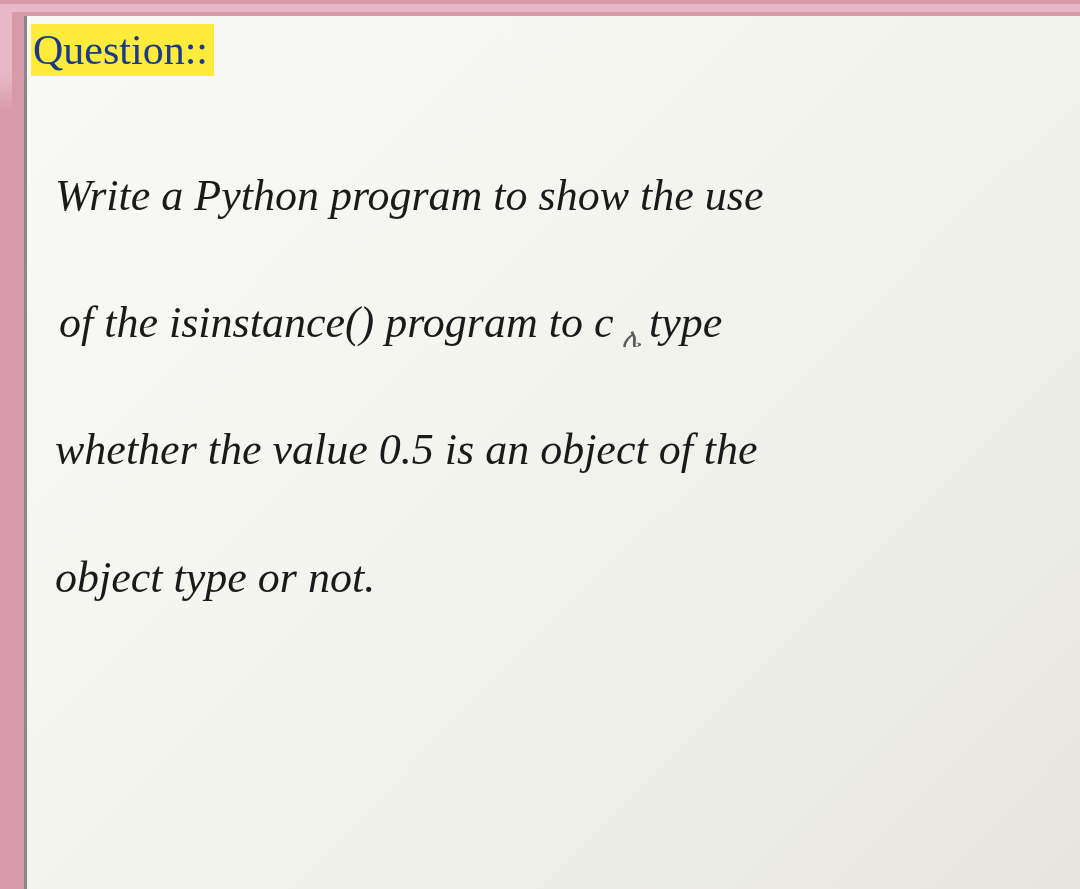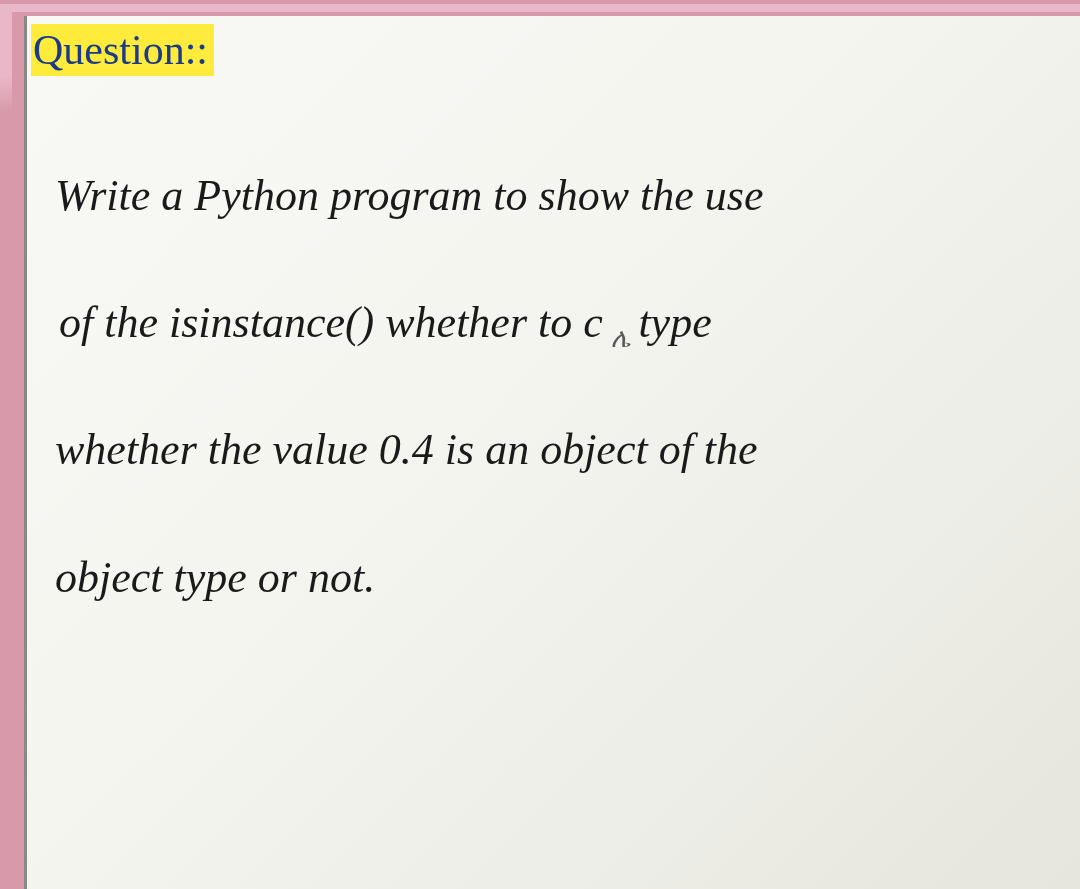--- a/index.html
+++ b/index.html
@@ -61,18 +61,18 @@
     }
   </style>
 </head>
 <body>
 
 <div class="outer-frame">
   <div class="document-area">
     <span class="question-label">Question::</span>
     <div class="question-text">
       <div>Write a Python program to show the use</div>
-      <div><span>of the isinstance() whether to c</span><span class="cursor-mark">ሌ</span><span>type</span></div>
-      <div>whether the value 0.4 is an object of the</div>
+      <div><span>of the isinstance() program to c</span><span class="cursor-mark">ሌ</span><span>type</span></div>
+      <div>whether the value 0.5 is an object of the</div>
       <div>object type or not.</div>
     </div>
   </div>
 </div>
 
 </body></html>

